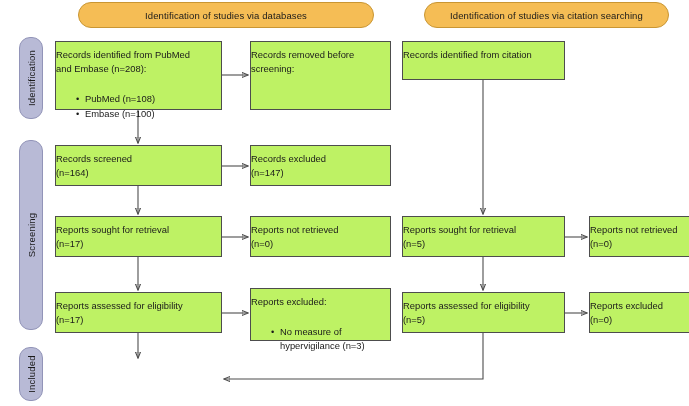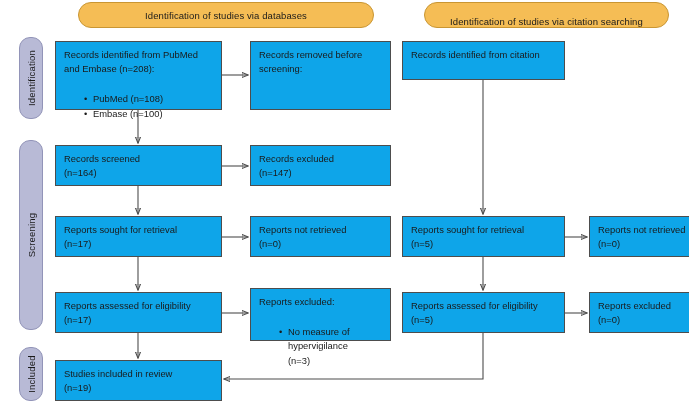--- a/index.html
+++ b/index.html
@@ -37,24 +37,24 @@
     left:50%;top:50%;
     transform:translate(-50%,-50%) rotate(-90deg);
     white-space:nowrap;
     font-size:9.5px;
     color:#1a1a1a;
     letter-spacing:.2px;
   }
 
   .box{
     position:absolute;
-    background:#0ea5e9;
+    background:#bef264;
     border:1px solid #4d4d4d;
     box-sizing:border-box;
-    padding:6px 7px 4px 8px;
+    padding:6px 7px 4px 0;
     font-size:9.4px;
     line-height:14.2px;
     color:#1a1a1a;
   }
   .box .ln{display:block;white-space:nowrap;}
   .box ul{
     margin:16px;
     padding:0 0 0 13px;
     list-style:none;
   }
@@ -75,21 +75,21 @@
 </style>
 </head>
 <body>
 
 <div id="diagram">
 
   <div class="banner" style="left:62px;top:2px;width:296px;height:26px;">
     <span>Identification of studies via databases</span>
   </div>
 
-  <div class="banner" style="left:408px;top:2px;width:245px;height:26px;align-items:flex-end;">
+  <div class="banner" style="left:408px;top:2px;width:245px;height:26px;">
     <span>Identification of studies via citation searching</span>
   </div>
 
   <div class="stage" style="left:3px;top:37px;width:24px;height:82px;">
     <span>Identification</span>
   </div>
 
   <div class="stage" style="left:3px;top:140px;width:24px;height:190px;">
     <span>Screening</span>
   </div>
@@ -171,24 +171,20 @@
     <span class="ln">(n=17)</span>
   </div>
 
   <div class="box" style="left:234px;top:288px;width:141px;height:53px;">
     <span class="ln">Reports excluded:</span>
     <ul>
       <li>No measure of hypervigilance (n=3)</li>
     </ul>
   </div>
 
-  <div class="box" style="left:39px;top:360px;width:167px;height:41px;">
-    <span class="ln">Studies included in review</span>
-    <span class="ln">(n=19)</span>
-  </div>
 
   <div class="box" style="left:386px;top:41px;width:163px;height:39px;">
     <span class="ln">Records identified from citation</span>
   </div>
 
   <div class="box" style="left:386px;top:216px;width:163px;height:41px;">
     <span class="ln">Reports sought for retrieval</span>
     <span class="ln">(n=5)</span>
   </div>
 

